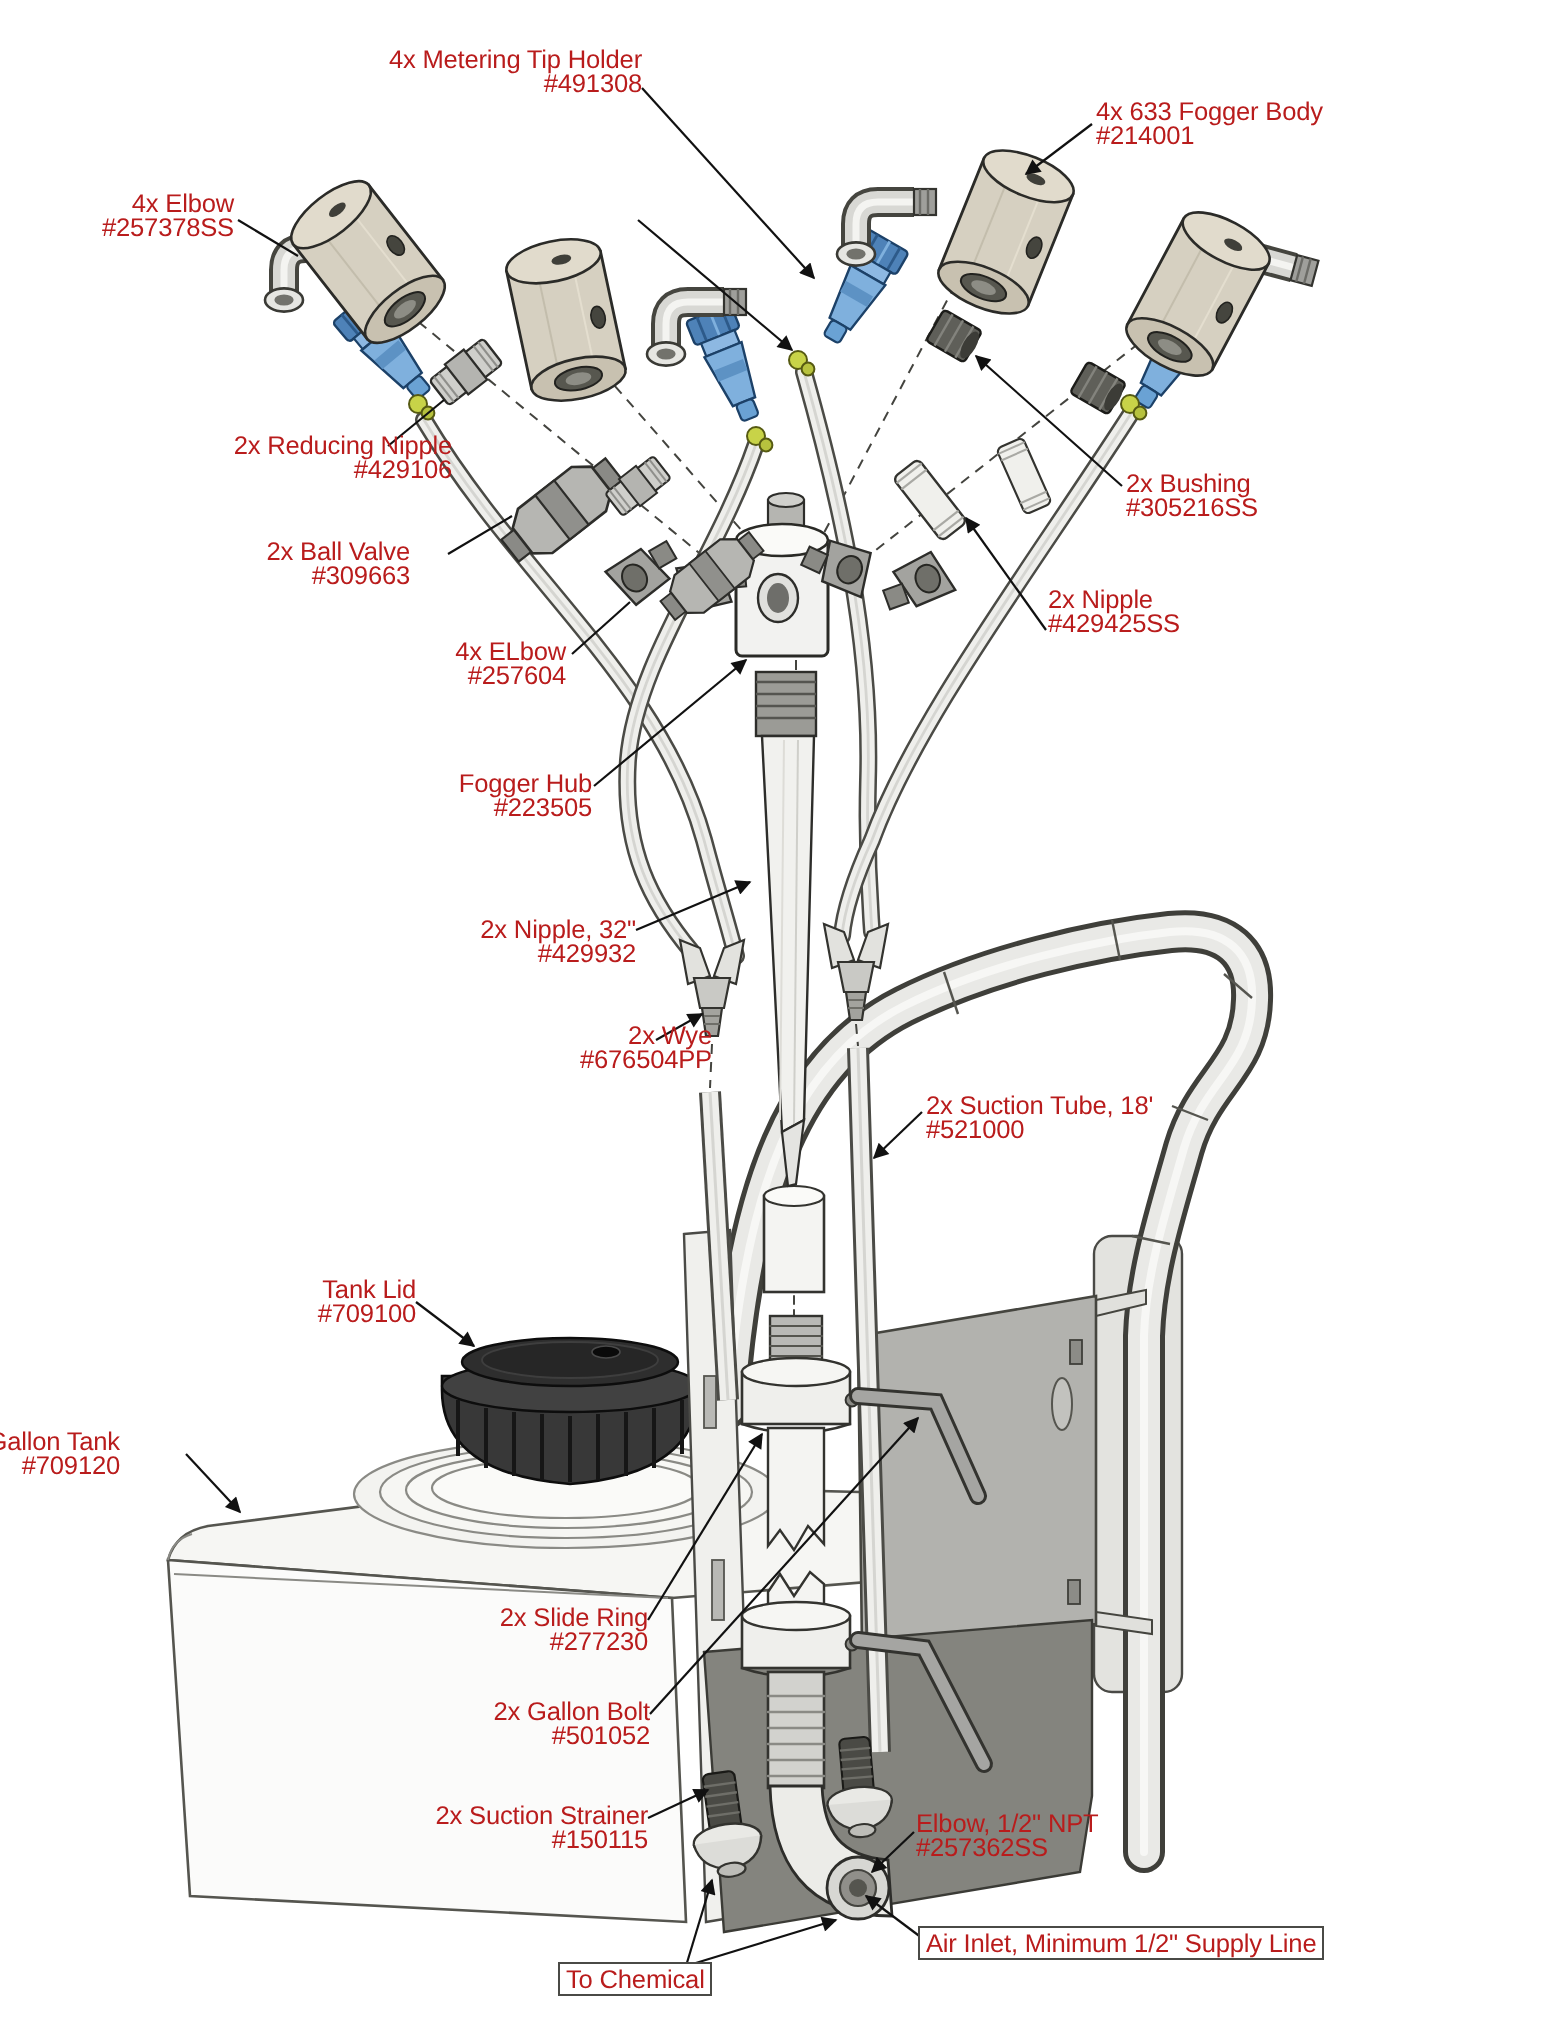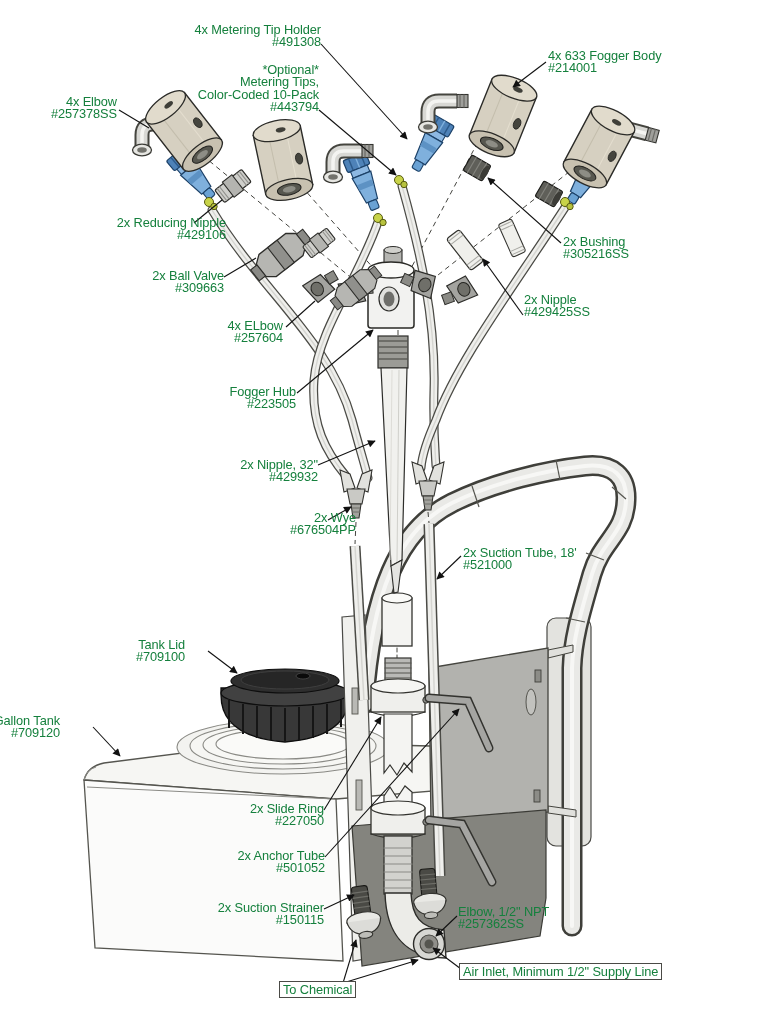--- a/index.html
+++ b/index.html
@@ -1,20 +1,20 @@
 <!DOCTYPE html>
 <html><head>
 <meta charset="utf-8">
 <style>
   html,body{margin:0;padding:0;background:#fff;}
   #stage{position:relative;width:780px;height:1009px;background:#fff;overflow:hidden;
          font-family:"Liberation Sans", sans-serif;}
   #art{position:absolute;left:0;top:0;}
   .lbl{position:absolute;font-size:12.8px;line-height:12.4px;letter-spacing:-0.1px;
-       color:#15803d;white-space:nowrap;}
+       color:#b91c1c;white-space:nowrap;}
   .lbl.r{text-align:right;}
   .lbl.boxed{border:1px solid #4a4a46;background:#fff;padding:0 3px;line-height:15px;}
 </style>
 </head>
 <body>
 
 <div id="stage">
 
 <svg id="art" width="780" height="1009" viewBox="0 0 780 1009">
 <defs>
@@ -378,43 +378,37 @@
 <div class="lbl r" style="right:459px;top:24px">
   <div>4x Metering Tip Holder</div>
   <div>#491308</div>
 </div>
 
 <div class="lbl" style="left:548px;top:50px">
   <div>4x 633 Fogger Body</div>
   <div>#214001</div>
 </div>
 
-<div class="lbl r" style="right:461px;top:64px">
-  <div>*Optional*</div>
-  <div>Metering Tips,</div>
-  <div>Color-Coded 10-Pack</div>
-  <div>#443794</div>
-</div>
 
 <div class="lbl r" style="right:663px;top:96px">
   <div>4x Elbow</div>
   <div>#257378SS</div>
 </div>
 
 <div class="lbl r" style="right:554px;top:217px">
   <div>2x Reducing Nipple</div>
   <div>#429106</div>
 </div>
 
 <div class="lbl" style="left:563px;top:236px">
   <div>2x Bushing</div>
   <div>#305216SS</div>
 </div>
 
-<div class="lbl r" style="right:556px;top:270px">
+<div class="lbl r" style="right:575px;top:270px">
   <div>2x Ball Valve</div>
   <div>#309663</div>
 </div>
 
 <div class="lbl r" style="right:497px;top:320px">
   <div>4x ELbow</div>
   <div>#257604</div>
 </div>
 
 <div class="lbl" style="left:524px;top:294px">
@@ -435,37 +429,37 @@
 <div class="lbl r" style="right:424px;top:512px">
   <div>2x Wye</div>
   <div>#676504PP</div>
 </div>
 
 <div class="lbl" style="left:463px;top:547px">
   <div>2x Suction Tube, 18'</div>
   <div>#521000</div>
 </div>
 
-<div class="lbl r" style="right:595px;top:639px">
+<div class="lbl r" style="right:572px;top:639px">
   <div>Tank Lid</div>
   <div>#709100</div>
 </div>
 
 <div class="lbl r" style="right:720px;top:715px">
   <div>20 Gallon Tank</div>
   <div>#709120</div>
 </div>
 
 <div class="lbl r" style="right:456px;top:803px">
   <div>2x Slide Ring</div>
-  <div>#227050</div>
+  <div>#277230</div>
 </div>
 
 <div class="lbl r" style="right:455px;top:850px">
-  <div>2x Anchor Tube</div>
+  <div>2x Gallon Bolt</div>
   <div>#501052</div>
 </div>
 
 <div class="lbl r" style="right:456px;top:902px">
   <div>2x Suction Strainer</div>
   <div>#150115</div>
 </div>
 
 <div class="lbl" style="left:458px;top:906px">
   <div>Elbow, 1/2" NPT</div>

